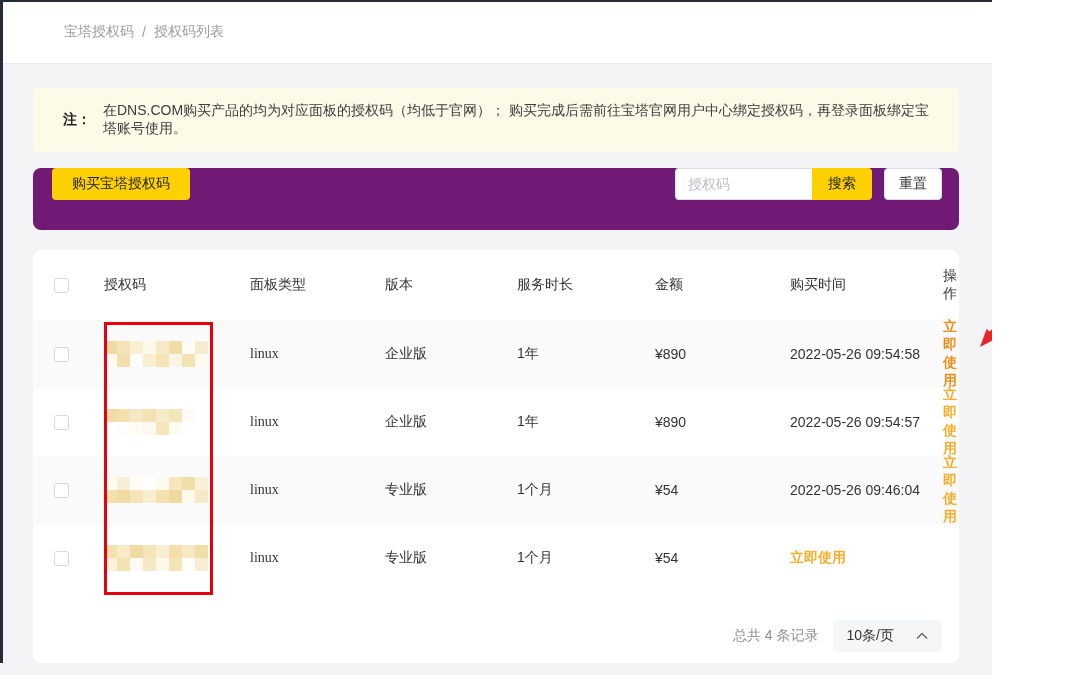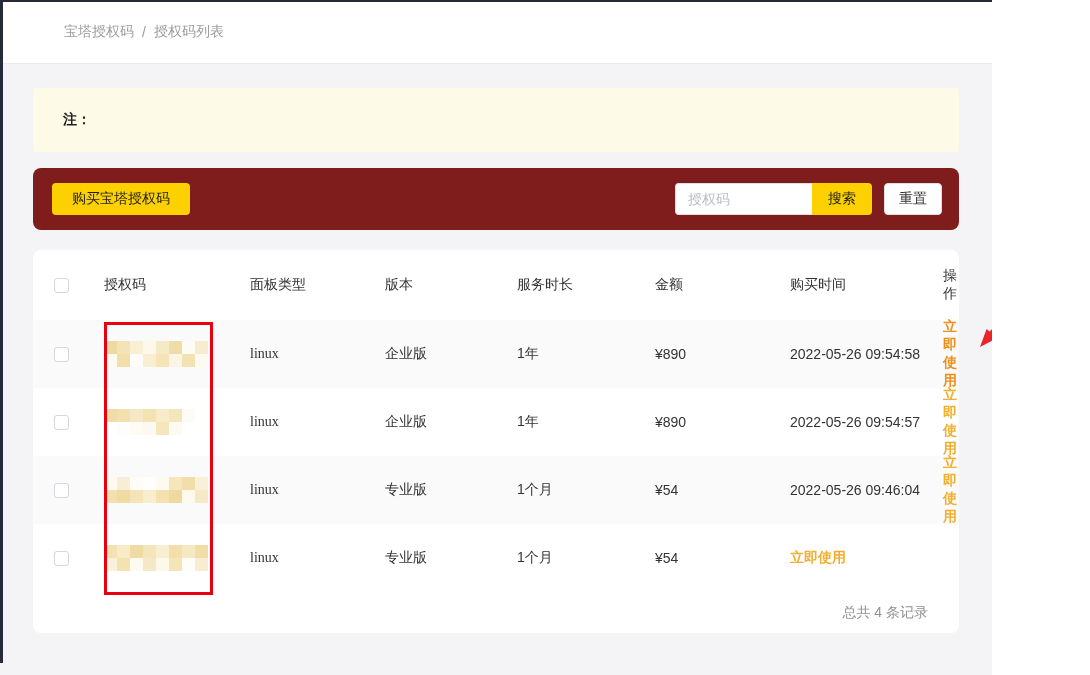--- a/index.html
+++ b/index.html
@@ -12,21 +12,21 @@
 
   .topbar { height:64px; background:#fff; border-bottom:1px solid #ebebeb; display:flex; align-items:center; padding-left:64px; color:#9c9c9c; }
   .crumb-sep { margin:0 8px; }
   .crumb.parent { cursor:pointer; }
 
   .body-area { padding:24px 33px 0 33px; }
 
   .notice-card { background:#fdfae8; border-radius:4px; height:64px; display:flex; align-items:center; padding:0 30px; margin-bottom:16px; color:#3c3c3c; }
   .notice-label { font-weight:bold; color:#1f1f1f; margin-right:12px; white-space:nowrap; }
 
-  .toolbar-card { background:#7f1d1d; border-radius:8px; height:62px; display:flex; align-items:center; justify-content:space-between; padding:0 17px 0 19px; margin-bottom:20px; }
+  .toolbar-card { background:#701a75; border-radius:8px; height:62px; display:flex; align-items:flex-start; justify-content:space-between; padding:0 17px 0 19px; margin-bottom:20px; }
   .btn { height:32px; font-size:14px; cursor:pointer; font-family:inherit; }
   .btn-yellow { background:#fdd000; border:none; border-radius:4px; color:#1f1f1f; padding:0 20px; }
   .search-group { display:flex; align-items:center; }
   .search-input { width:137px; height:32px; border:1px solid #dcdfe6; border-right:none; border-radius:4px 0 0 4px; padding:0 12px; font-size:14px; font-family:inherit; color:#333; outline:none; }
   .search-input::placeholder { color:#b8bcc4; }
   .btn-search { border-radius:0 4px 4px 0; padding:0 16px; }
   .btn-plain { background:#fff; border:1px solid #dcdfe6; border-radius:4px; padding:0 14px; color:#333; margin-left:12px; }
 
   .table-card { background:#fff; border-radius:8px; padding-bottom:11px; position:relative; }
   .trow { display:flex; align-items:center; padding-left:21px; }
@@ -41,21 +41,21 @@
   .col-duration { width:138px; }
   .col-amount { width:135px; }
   .col-time { width:153px; }
   .col-action { flex:1; }
   .checkbox { width:15px; height:15px; border:1px solid #d4d7de; border-radius:3px; background:#fff; display:inline-block; cursor:pointer; }
   .time-wrap { width:140px; word-break:break-all; line-height:22px; }
   .use-link { cursor:pointer; text-decoration:none; font-weight:700; }
   .mosaic { display:grid; grid-template-columns:repeat(8,13px); width:104px; }
   .mosaic i { width:13px; height:13px; display:block; }
 
-  .table-footer { display:flex; justify-content:flex-end; align-items:center; margin-top:12px; padding-right:17px; }
+  .table-footer { display:flex; justify-content:flex-end; align-items:center; margin-top:28px; padding-right:17px; }
   .total-text { color:#8f8f94; margin-right:14px; }
   .page-size { background:#f5f6f7; border-radius:4px; height:32px; display:flex; align-items:center; padding:0 14px; cursor:pointer; color:#333; }
   .page-size .chev { margin-left:22px; display:flex; align-items:center; }
 
   .red-box { position:absolute; left:104px; top:322px; width:109px; height:273px; border:3px solid #e7000e; z-index:20; pointer-events:none; }
   .red-arrow { position:absolute; left:955px; top:252px; z-index:21; pointer-events:none; }
 </style>
 </head>
 <body>
 
@@ -66,20 +66,21 @@
   <header class="topbar">
     <span class="crumb parent">宝塔授权码</span>
     <span class="crumb-sep">/</span>
     <span class="crumb">授权码列表</span>
   </header>
 
   <div class="body-area">
 
     <div class="notice-card">
       <span class="notice-label">注：</span>
+      <span class="notice-text">在DNS.COM购买产品的均为对应面板的授权码（均低于官网）； 购买完成后需前往宝塔官网用户中心绑定授权码，再登录面板绑定宝塔账号使用。</span>
     </div>
 
     <div class="toolbar-card">
       <button class="btn btn-yellow">购买宝塔授权码</button>
       <div class="search-group">
         <input class="search-input" placeholder="授权码" style="">
         <button class="btn btn-yellow btn-search">搜索</button>
         <button class="btn btn-plain">重置</button>
       </div>
     </div>
@@ -226,20 +227,28 @@
           </div>
         <div class="col col-type">linux</div>
         <div class="col col-version">专业版</div>
         <div class="col col-duration">1个月</div>
         <div class="col col-amount">¥54</div>
         <div class="col col-action"><a class="use-link" style="color: rgb(243, 174, 43);">立即使用</a></div>
       </div>
 
       <div class="table-footer">
         <span class="total-text">总共 4 条记录</span>
+        <div class="page-size">
+          <span>10条/页</span>
+          <span class="chev">
+            <svg width="12" height="8" viewBox="0 0 12 8">
+                <polyline points="1,6.5 6,1.5 11,6.5" stroke="#666" stroke-width="1.4" fill="none"></polyline>
+              </svg>
+          </span>
+        </div>
       </div>
     </div>
   </div>
 
   <div class="red-box"></div>
 
   <svg class="red-arrow" width="115" height="110" viewBox="0 0 115 110">
     <line x1="100" y1="10" x2="34" y2="85" stroke="#e8252b" stroke-width="6"></line>
     <polygon points="25,95 31.6,76.9 42.2,86.1" fill="#e8252b"></polygon>
   </svg>

